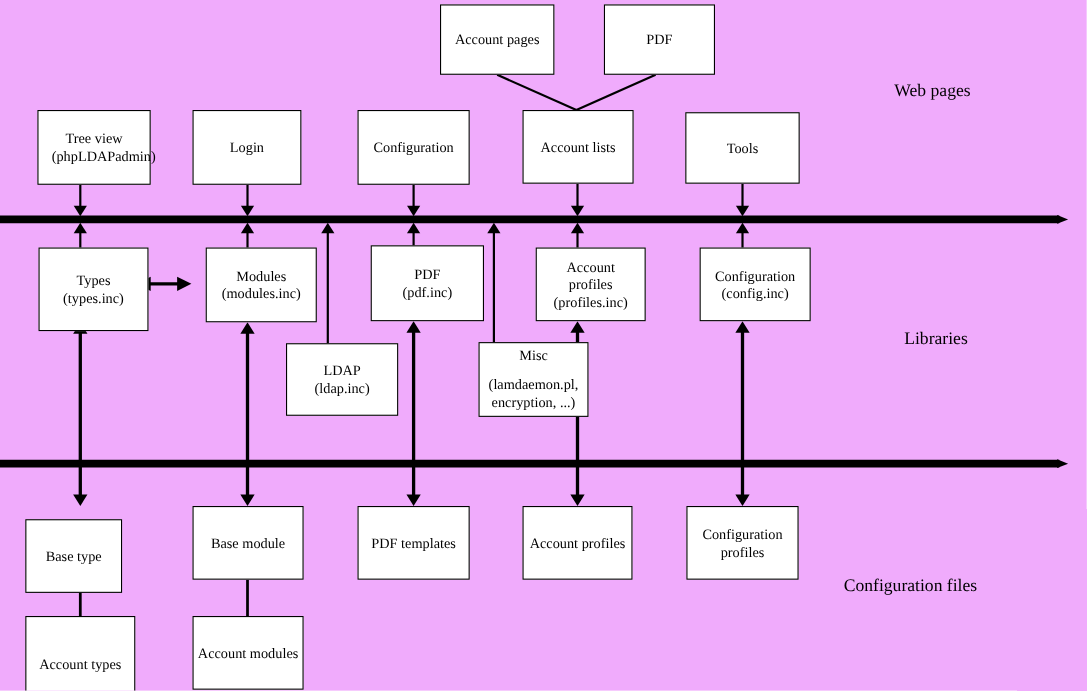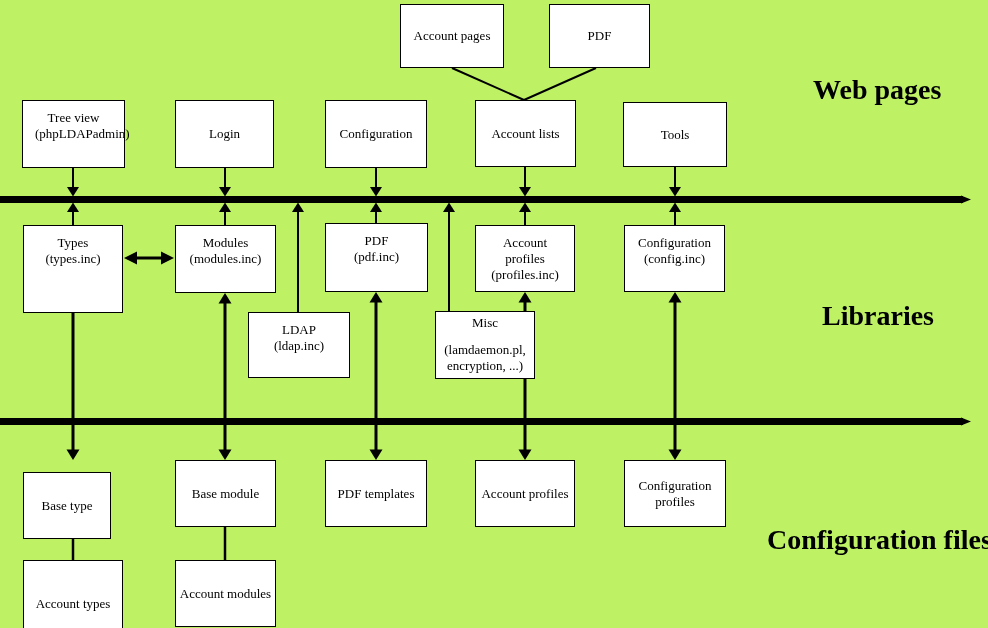--- a/index.html
+++ b/index.html
@@ -1,20 +1,20 @@
 <!DOCTYPE html>
 <html><head>
 <meta charset="utf-8">
 <style>
   html, body { margin: 0; padding: 0; background: #ffffff; }
   .canvas {
     position: relative;
     width: 988px;
     height: 628px;
-    background: #bef264;
+    background: #f0abfc;
     font-family: "Liberation Serif", "DejaVu Serif", serif;
     color: #000000;
     overflow: hidden;
   }
   .wires {
     position: absolute;
     left: 0; top: 0;
     width: 988px; height: 628px;
   }
   .wires line { stroke: #000000; }
@@ -30,35 +30,35 @@
     background: #ffffff;
     display: flex;
     flex-direction: column;
     align-items: center;
     justify-content: center;
     text-align: center;
     font-size: 13px;
     line-height: 16px;
   }
   .box.spread {
-    justify-content: flex-start;
+    justify-content: center;
     padding: 9px 12px;
+    margin-left: 12px;
   }
   .box.misc-layout {
     justify-content: flex-start;
     padding: 3px 0 4px 0;
     margin-left: 34px;
   }
   .box.misc-layout .bl:nth-child(2) { margin-top: auto; }
   .bl { display: block; width: 100%; }
   .layer-label {
     position: absolute;
-    font-size: 28px;
+    font-size: 16px;
     white-space: nowrap;
-    font-weight: bold;
   }
 </style>
 </head>
 <body>
 
 <div class="canvas">
 
   <svg class="wires" viewBox="0 0 988 628">
 
     <g>
@@ -186,21 +186,21 @@
   <div class="box" style="left:325px;top:100px;width:102px;height:68px">
     <span class="bl">Configuration</span>
   </div>
   <div class="box" style="left:475px;top:100px;width:101px;height:67px">
     <span class="bl">Account lists</span>
   </div>
   <div class="box" style="left:623px;top:102px;width:104px;height:65px">
     <span class="bl">Tools</span>
   </div>
 
-  <div class="box spread" style="left:23px;top:225px;width:100px;height:88px">
+  <div class="box spread" style="left:23px;top:225px;width:100px;height:76px">
     <span class="bl">Types</span>
     <span class="bl">(types.inc)</span>
   </div>
   <div class="box spread" style="left:175px;top:225px;width:101px;height:68px">
     <span class="bl">Modules</span>
     <span class="bl">(modules.inc)</span>
   </div>
   <div class="box spread" style="left:325px;top:223px;width:103px;height:69px">
     <span class="bl">PDF</span>
     <span class="bl">(pdf.inc)</span>

